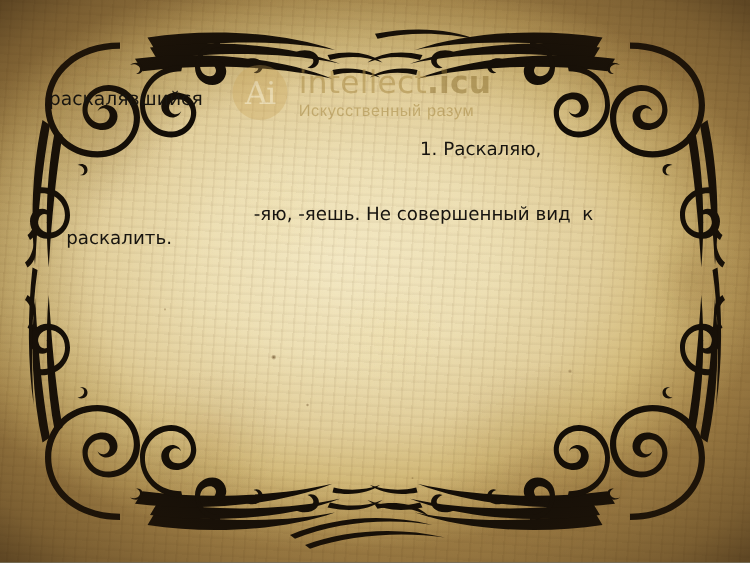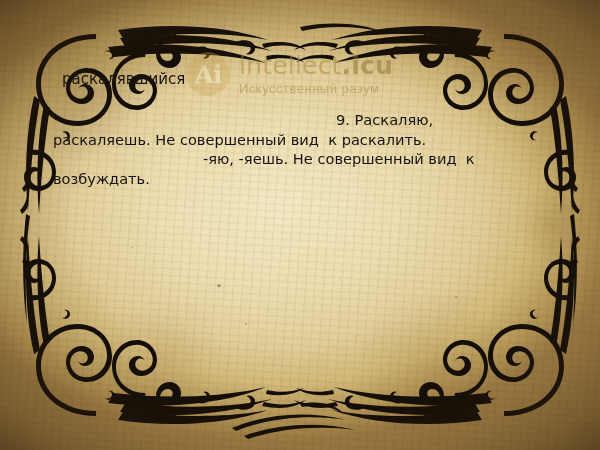--- a/index.html
+++ b/index.html
@@ -111,21 +111,21 @@
     background: #c8a255;
     opacity: .62;
     display: flex;
     align-items: center;
     justify-content: center;
     flex: 0 0 auto;
   }
   .wm-badge span {
     font-family: "DejaVu Serif", serif;
     font-size: 25px;
-    font-weight: 700;
+    font-weight: 400;
     color: #fdf6e0;
     letter-spacing: -1px;
     line-height: 1;
   }
   .wm-text { display: flex; flex-direction: column; line-height: 1; }
   .wm-title {
     font-size: 25px;
     color: #a98a43;
     letter-spacing: .2px;
     font-family: "DejaVu Sans", sans-serif;
@@ -143,37 +143,37 @@
   .content {
     position: absolute;
     left: 0;
     top: 0;
     width: 600px;
     color: #17140f;
     font-family: "DejaVu Sans", sans-serif;
   }
   .headword {
     position: absolute;
-    left: 62px;
+    left: 39px;
     top: 70px;
     font-size: 15px;
     line-height: 1.2;
     white-space: nowrap;
   }
   .defs {
     position: absolute;
     left: 53px;
     top: 110px;
     width: 500px;
     font-size: 14.6px;
     line-height: 19.5px;
   }
   .defs .ln { white-space: pre; }
   .ln.indent-right { padding-left: 283px; }
-  .ln.indent-mid  { padding-left: 150px; }
+  .ln.indent-mid  { padding-left: 150px; margin-top: 32px; }
 </style>
 </head>
 <body>
 
 <div id="page">
 
   <div class="paper-base"></div>
   <div class="paper-grain"></div>
   <div class="paper-mottle"></div>
   <div class="paper-specks"></div>
@@ -273,20 +273,19 @@
     </div>
     <div class="wm-text">
       <div class="wm-title"><span>intellect</span><b>.icu</b></div>
       <div class="wm-sub">Искусственный  разум</div>
     </div>
   </div>
 
   <div class="content">
     <div class="headword">раскалявшийся</div>
     <div class="defs">
-      <div class="ln indent-right">9. Раскаляю,</div>
-      <div class="ln">раскаляешь. Не совершенный вид  к раскалить.</div>
+      <div class="ln indent-right">1. Раскаляю,</div>
       <div class="ln indent-mid">-яю, -яешь. Не совершенный вид  к</div>
-      <div class="ln">возбуждать.</div>
+      <div class="ln">раскалить.</div>
     </div>
   </div>
 
 </div>
 
 </body></html>

